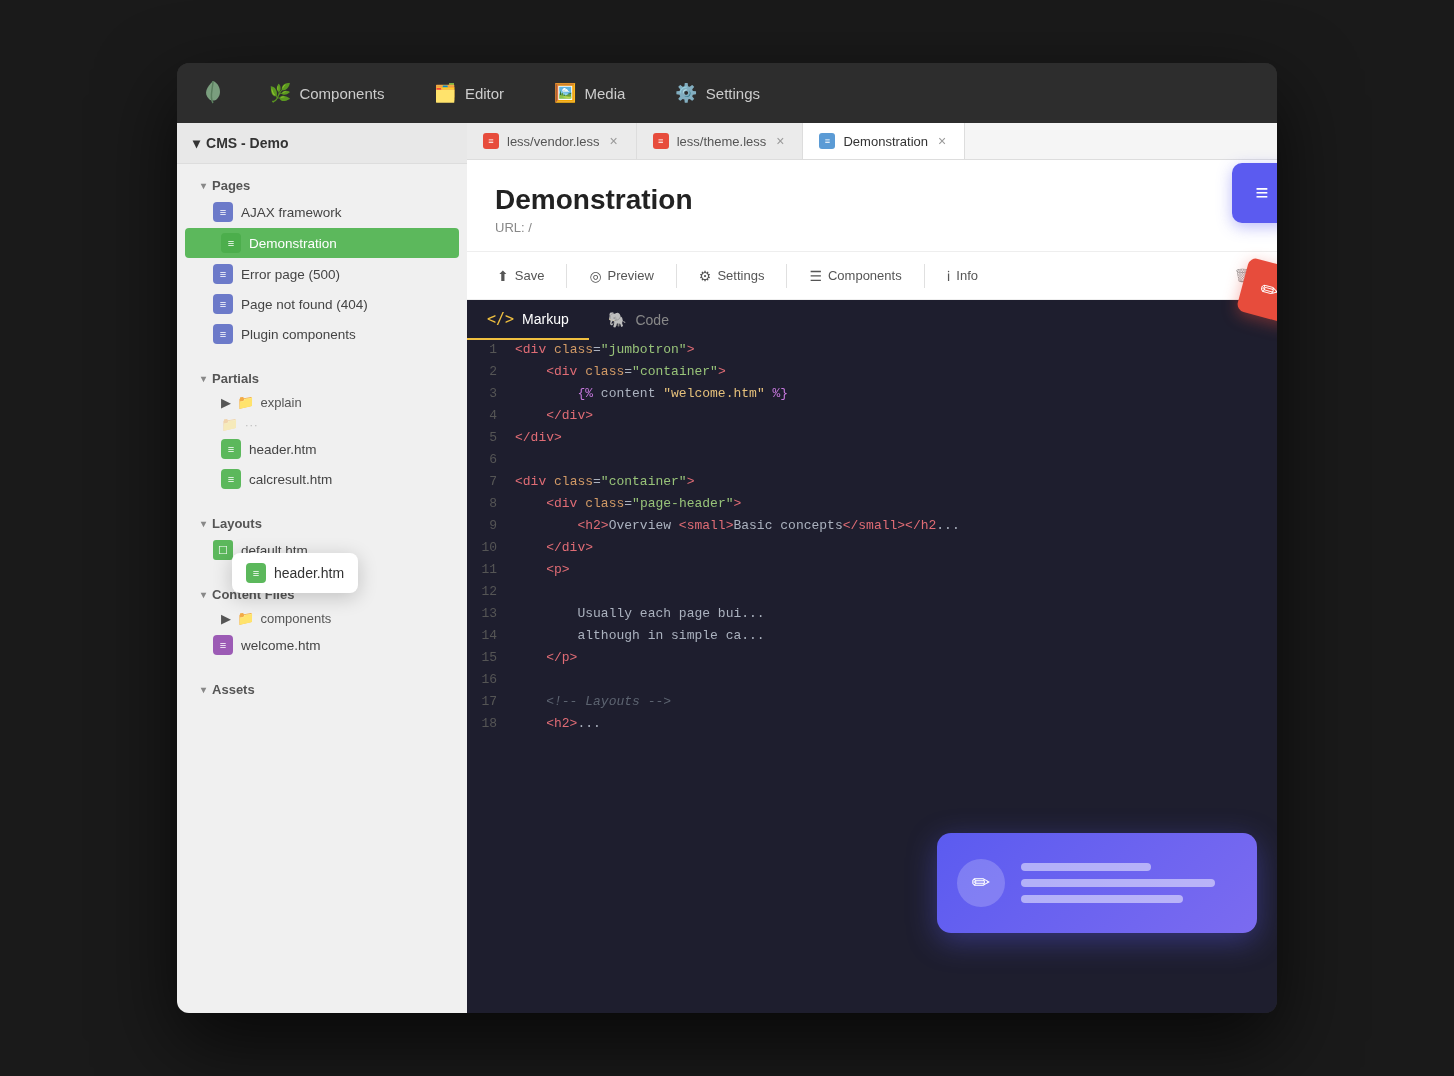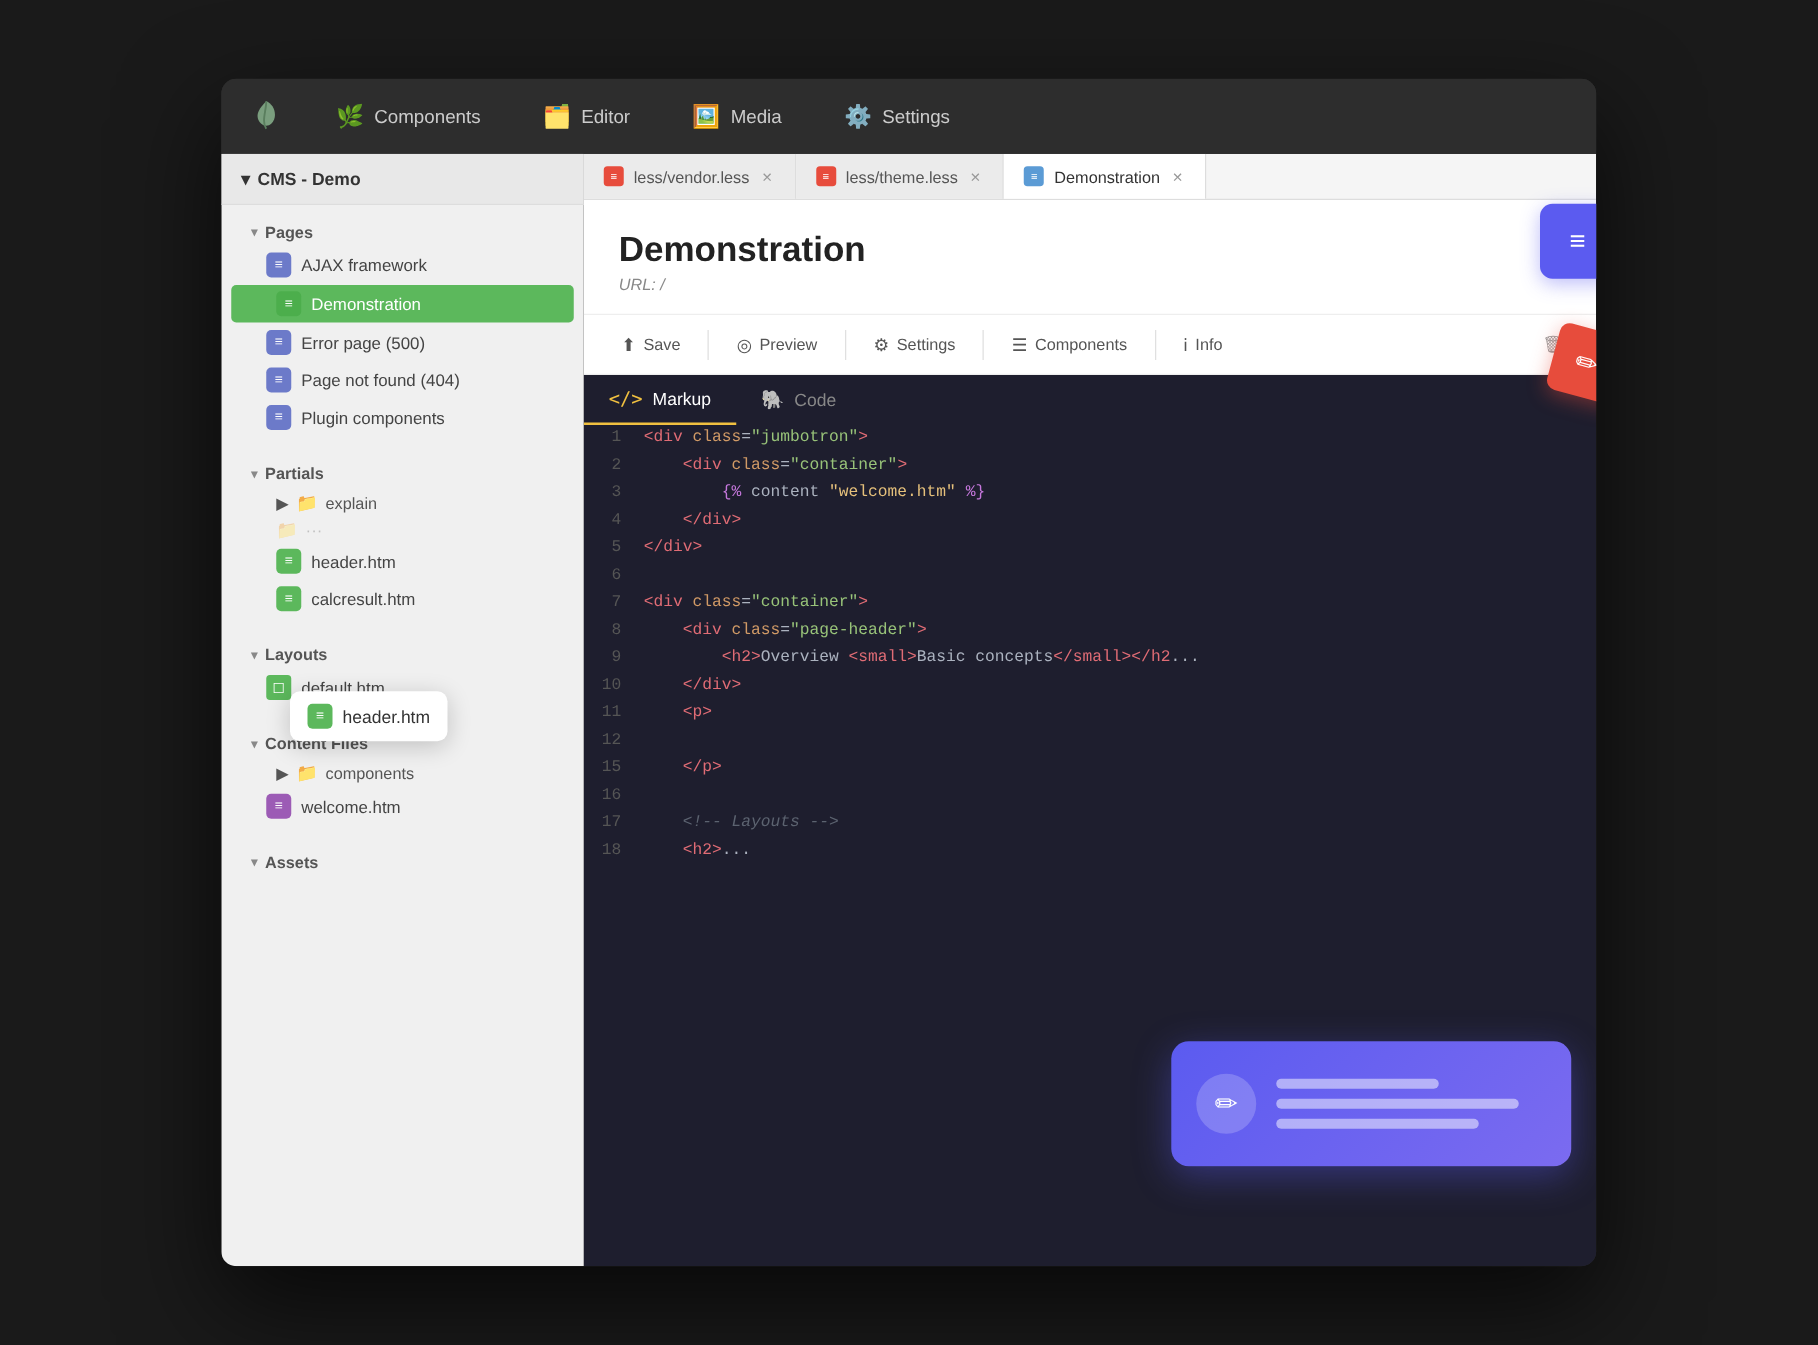--- a/index.html
+++ b/index.html
@@ -206,21 +206,20 @@
     }
     .page-title {
       font-size: 28px;
       font-weight: 600;
       color: #222;
       margin-bottom: 4px;
     }
     .page-url {
       font-size: 13px;
       color: #888;
-      font-style: italic;
     }
     
     .action-bar {
       background: white;
       display: flex;
       align-items: center;
       padding: 8px 16px;
       border-bottom: 1px solid #eee;
       gap: 4px;
       flex-shrink: 0;
@@ -648,21 +647,29 @@
 
         <div class="code-line">
           <span class="line-num">11</span>
           <span class="line-content">    <span class="t-tag">&lt;p&gt;</span></span>
         </div>
 
         <div class="code-line">
           <span class="line-num">12</span>
         </div>
 
-
+        <div class="code-line">
+          <span class="line-num">13</span>
+          <span class="line-content">        <span class="t-text">Usually each page bui...</span></span>
+        </div>
+
+        <div class="code-line">
+          <span class="line-num">14</span>
+          <span class="line-content">        <span class="t-text">although in simple ca...</span></span>
+        </div>
 
         <div class="code-line">
           <span class="line-num">15</span>
           <span class="line-content">    <span class="t-tag">&lt;/p&gt;</span></span>
         </div>
 
         <div class="code-line">
           <span class="line-num">16</span>
           <span class="line-content"></span>
         </div>

